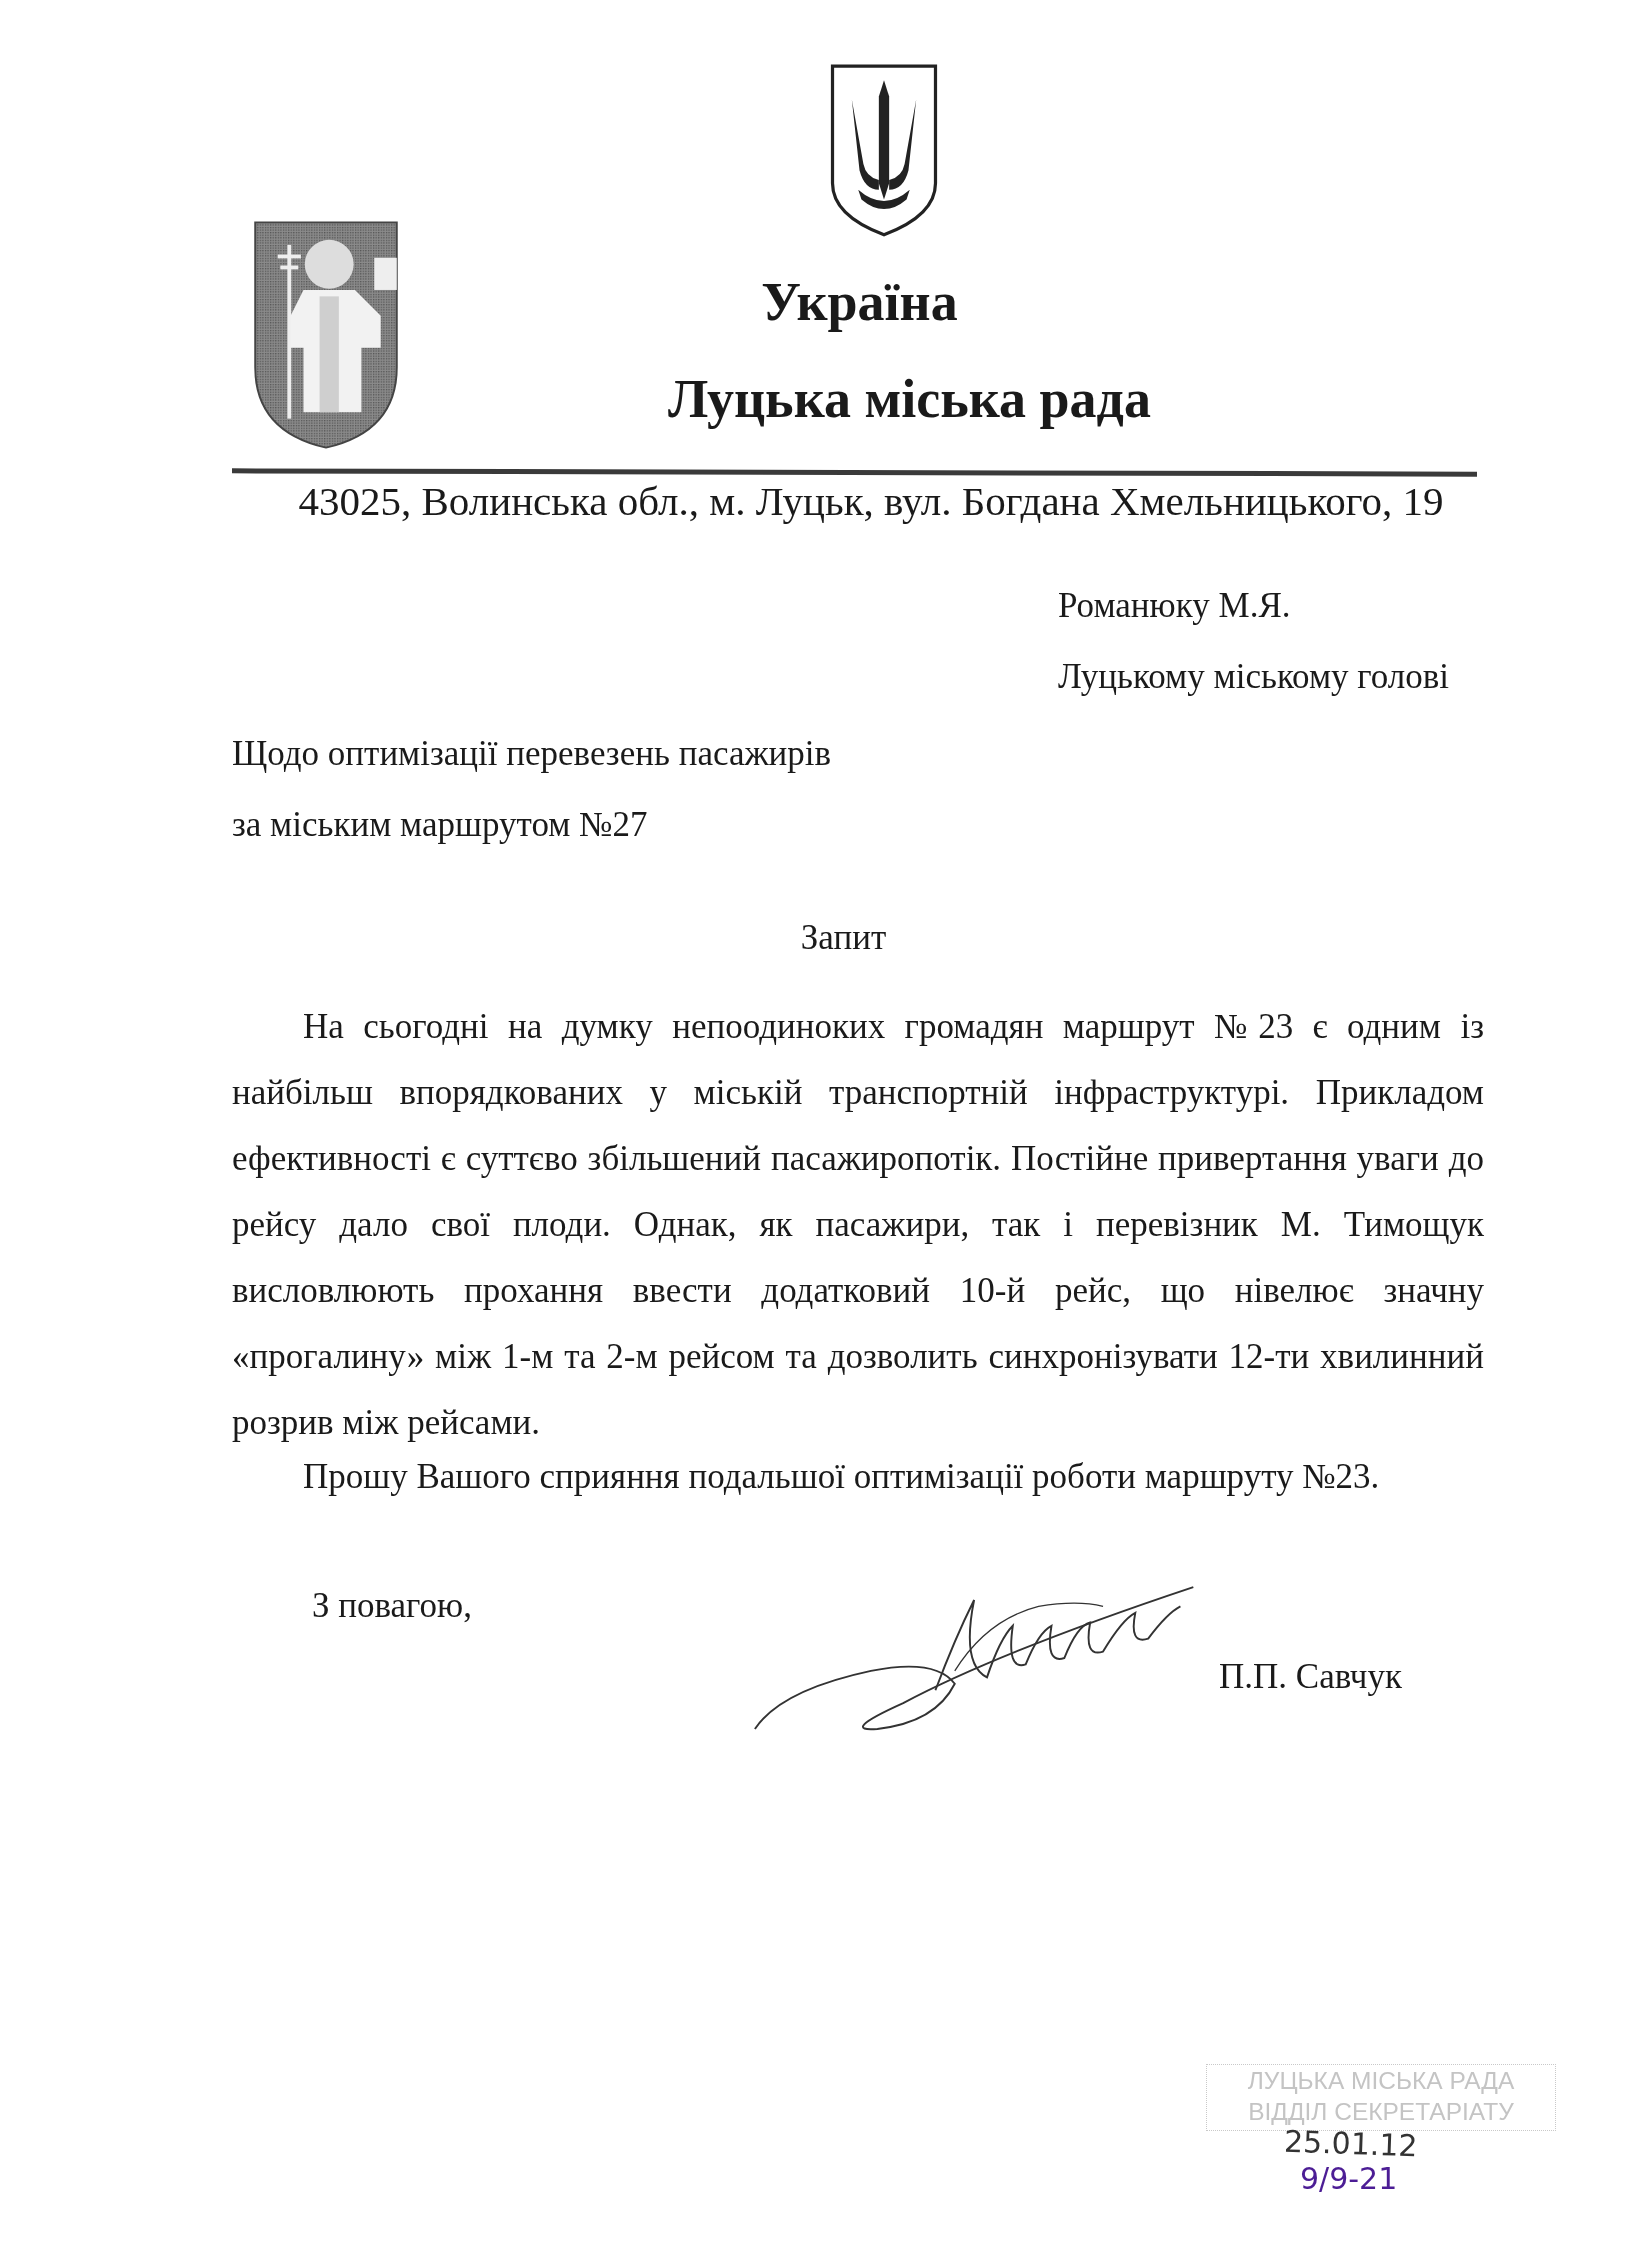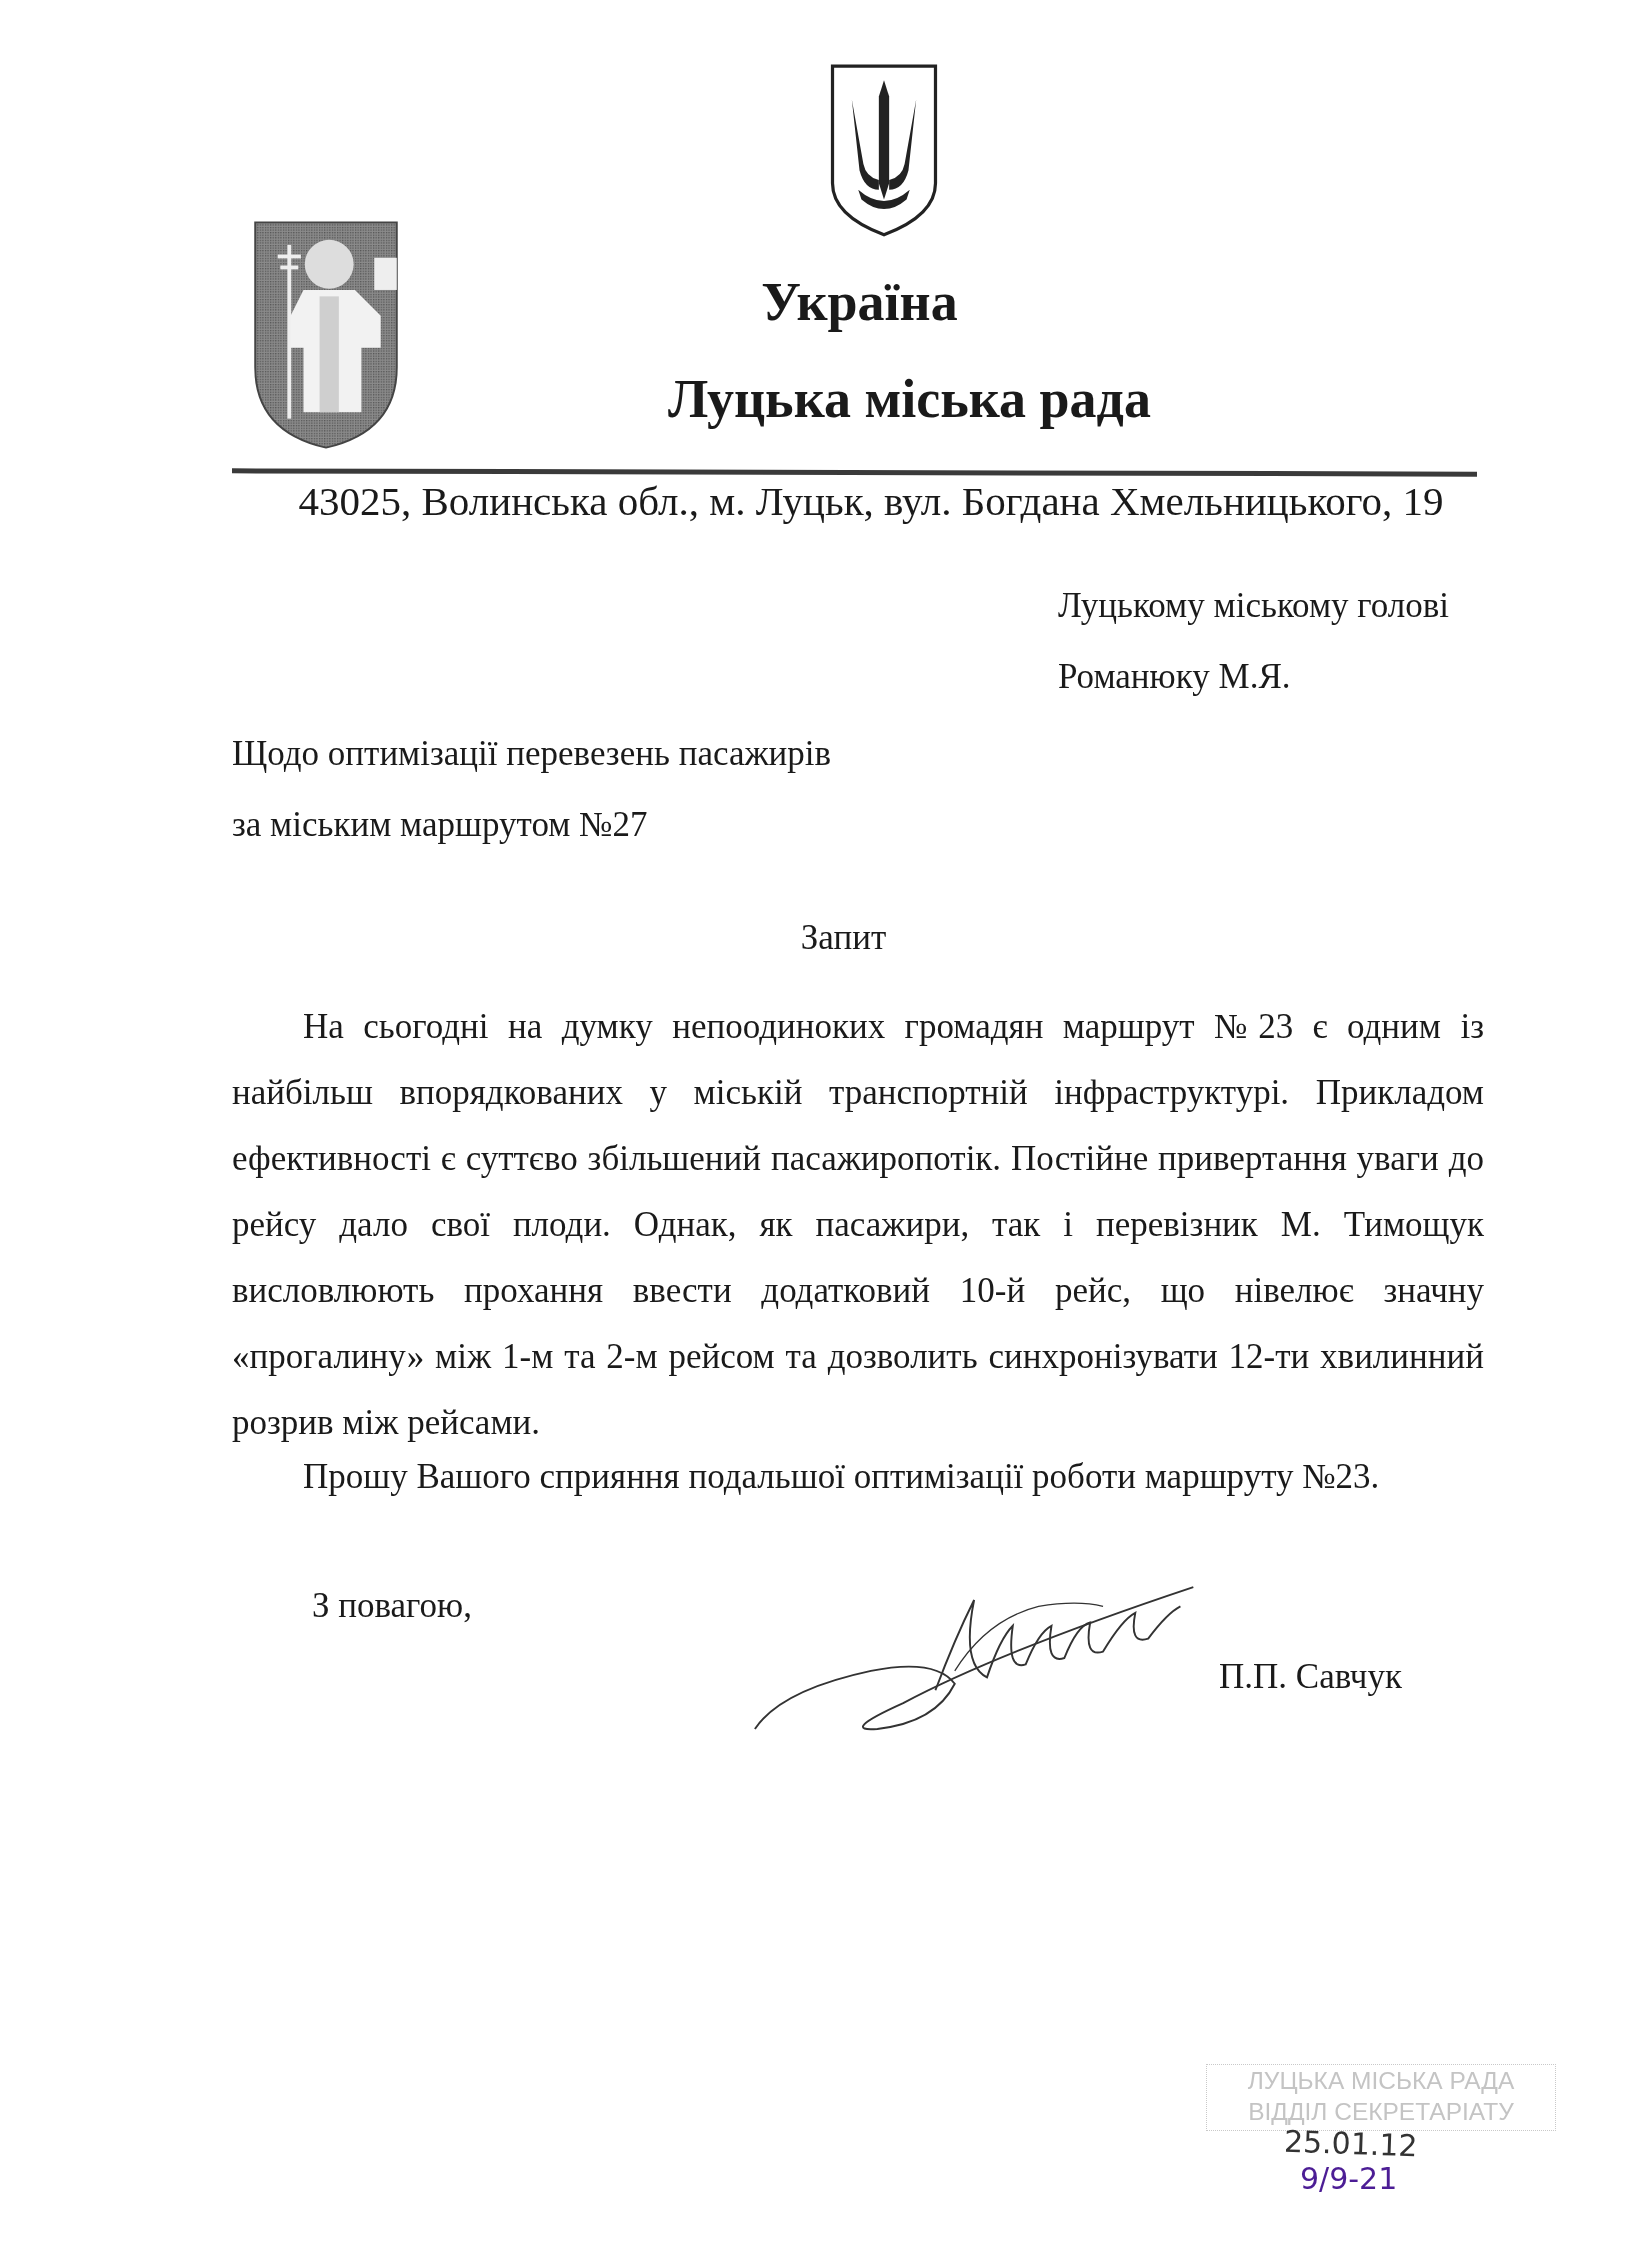--- a/index.html
+++ b/index.html
@@ -58,22 +58,22 @@
   <rect x="105" y="120" width="30" height="180" fill="#cfcfcf"></rect>
   <rect x="190" y="60" width="35" height="50" fill="#eee"></rect>
 </svg>
 
 <div class="abs heading1">Україна</div>
 <div class="abs heading2">Луцька міська рада</div>
 <div class="abs rule"></div>
 <div class="abs address">43025, Волинська обл., м. Луцьк, вул. Богдана Хмельницького, 19</div>
 
 <div class="abs recipient body-text">
+  <div>Романюку М.Я.</div>
   <div>Луцькому міському голові</div>
-  <div>Романюку М.Я.</div>
 </div>
 
 <div class="abs subject body-text">
   <div>Щодо оптимізації перевезень пасажирів</div>
   <div>за міським маршрутом №27</div>
 </div>
 
 <div class="abs doc-title body-text">Запит</div>
 
 <div class="abs paragraph body-text">

